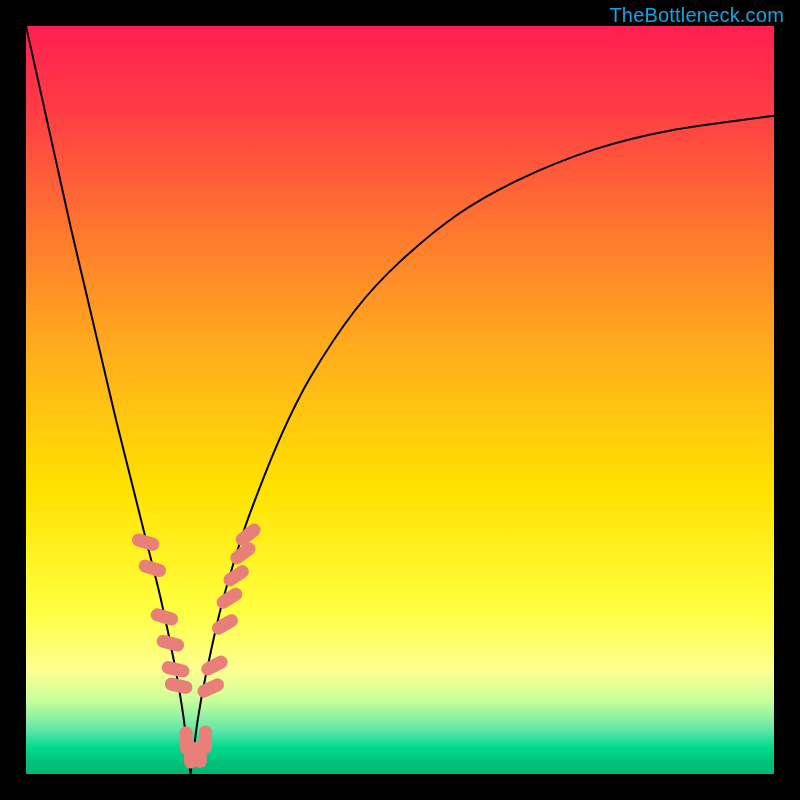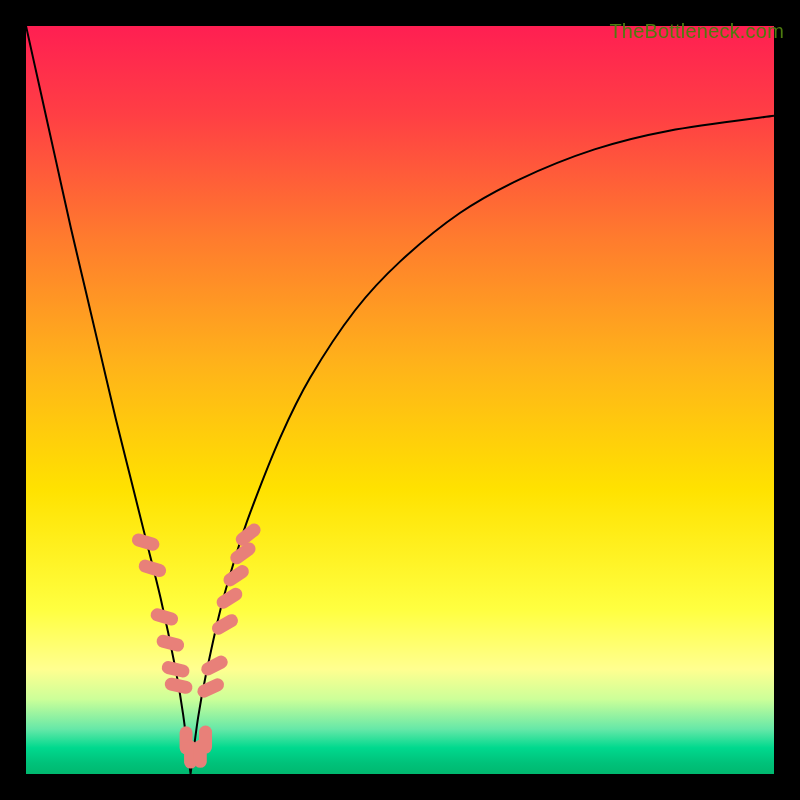--- a/index.html
+++ b/index.html
@@ -12,23 +12,23 @@
     font-family: Arial, Helvetica, sans-serif;
   }
   .frame {
     position: relative;
     width: 800px;
     height: 800px;
     background: #000;
   }
   .watermark {
     position: absolute;
-    top: 20px;
+    top: 4px;
     right: 16px;
-    color: #4d7c0f;
+    color: #0ea5e9;
     font-size: 20px;
     font-weight: 500;
     letter-spacing: 0.2px;
     z-index: 10;
   }
   .plot {
     position: absolute;
     left: 26px;
     top: 26px;
     width: 748px;

